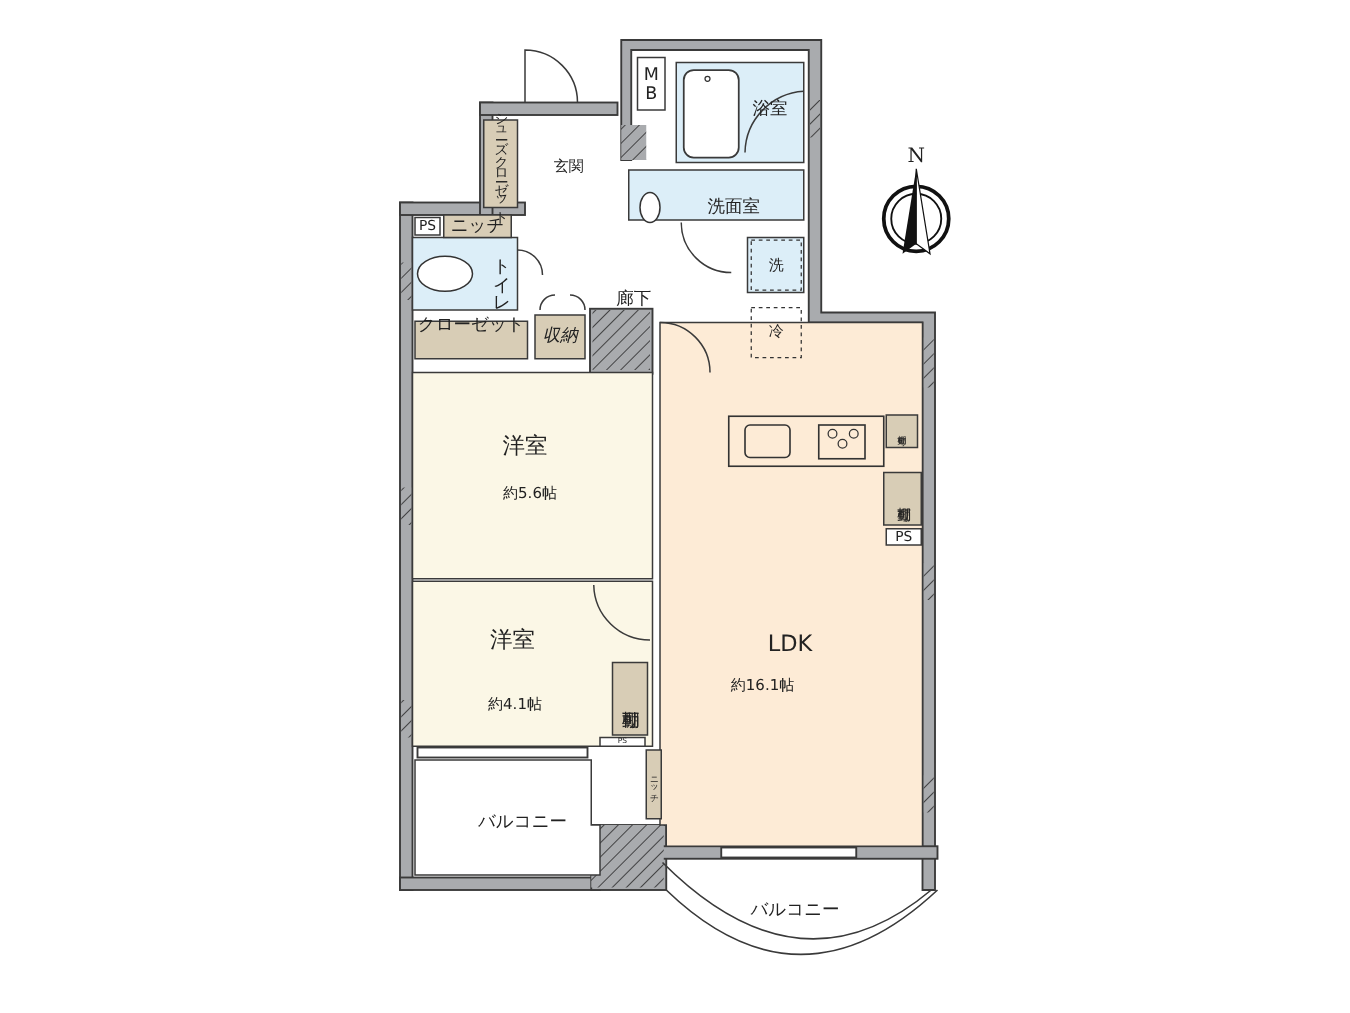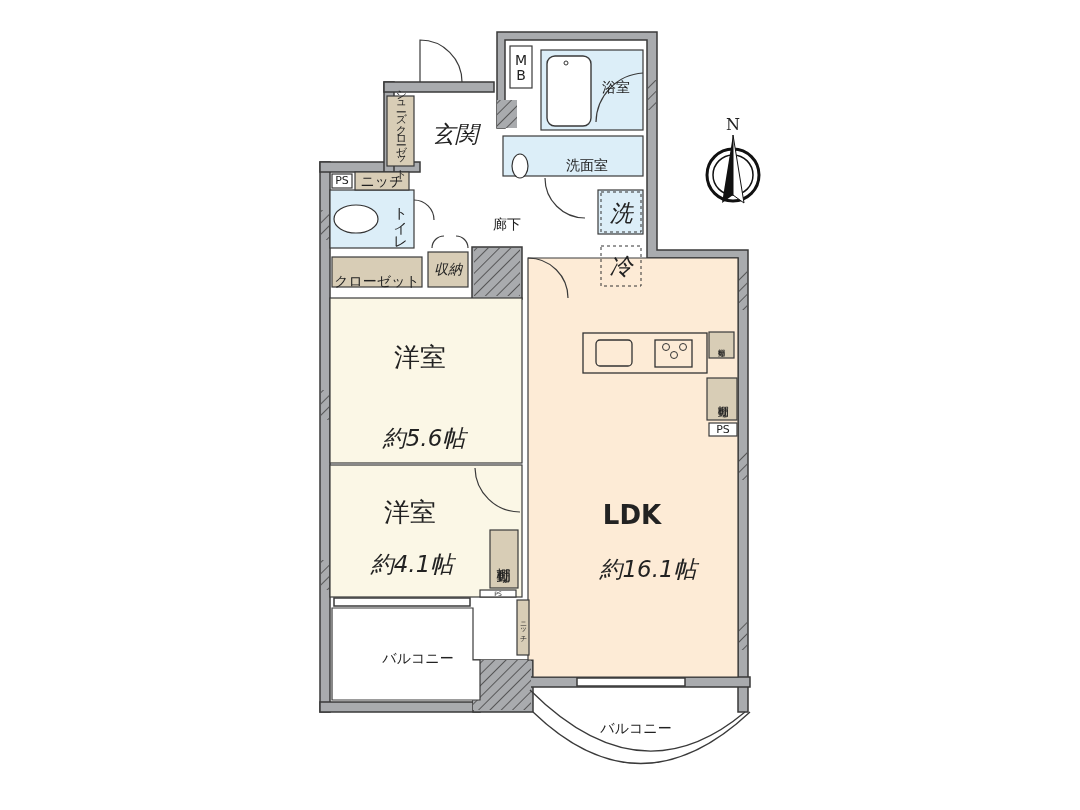--- a/index.html
+++ b/index.html
@@ -1,20 +1,20 @@
 <!DOCTYPE html>
 <html><head>
 <meta charset="utf-8">
 <style>
   html,body{margin:0;padding:0;background:#ffffff;}
   body{width:1080px;height:810px;position:relative;overflow:hidden;font-family:"DejaVu Sans","Liberation Sans",sans-serif;}
   #plan{position:absolute;left:0;top:0;}
   .lbl{position:absolute;color:#222;white-space:nowrap;text-align:center;transform:translate(-50%,-50%);line-height:1.15;}
-  .big{font-size:26px;text-align:right;}
-  .mid{font-size:23px;font-style:italic;}
+  .big{font-size:18px;text-align:right;}
+  .mid{font-size:12px;}
   .sm{font-size:14px;}
   .xs{font-size:11px;}
   .vert{writing-mode:vertical-rl;text-orientation:upright;letter-spacing:-1px;}
 </style>
 </head>
 <body>
 
 <svg id="plan" width="1080" height="810" viewBox="0 0 1080 810" xmlns="http://www.w3.org/2000/svg">
   <defs>
     <pattern id="hatch" patternUnits="userSpaceOnUse" width="8" height="8" patternTransform="rotate(45)">
@@ -124,35 +124,35 @@
     <path d="M733 135 L722 203 L733 195 Z" fill="#111"></path>
     <path d="M733 135 L744 203 L733 195 Z" fill="#fff" stroke="#111"></path>
   </g>
 </svg>
 
 <div class="lbl" style="left:733px;top:125px;font-size:16px;font-family:'DejaVu Serif',serif;">N</div>
 <div class="lbl mid" style="left:455px;top:134px;">玄関</div>
 <div class="lbl xs vert" style="left:400px;top:128px;">シューズクローゼット</div>
 <div class="lbl sm vert" style="left:521px;top:67px;">MB</div>
 <div class="lbl sm" style="left:616px;top:87px;">浴室</div>
-<div class="lbl sm" style="left:587px;top:166px;font-family:Liberation Mono, monospace;">洗面室</div>
+<div class="lbl sm" style="left:587px;top:166px;">洗面室</div>
 <div class="lbl mid" style="left:621px;top:213px;">洗</div>
 <div class="lbl mid" style="left:621px;top:266px;">冷</div>
-<div class="lbl sm" style="left:507px;top:224px;">廊下</div>
+<div class="lbl sm" style="left:507px;top:239px;">廊下</div>
 <div class="lbl sm vert" style="left:401px;top:219px;">トイレ</div>
 <div class="lbl xs" style="left:342px;top:181px;">PS</div>
 <div class="lbl sm" style="left:382px;top:181px;">ニッチ</div>
-<div class="lbl sm" style="left:377px;top:281px;">クローゼット</div>
+<div class="lbl sm" style="left:377px;top:260px;">クローゼット</div>
 <div class="lbl sm" style="left:448px;top:269px;font-style:italic;">収納</div>
 <div class="lbl big" style="left:420px;top:358px;">洋室</div>
-<div class="lbl mid" style="left:424px;top:395px;margin-top:43px;">約5.6帖</div>
+<div class="lbl mid" style="left:424px;top:395px;">約5.6帖</div>
 <div class="lbl big" style="left:410px;top:513px;">洋室</div>
 <div class="lbl mid" style="left:412px;top:564px;">約4.1帖</div>
 <div class="lbl sm vert" style="left:504px;top:559px;">可動棚</div>
 <div class="lbl" style="left:498px;top:594px;font-size:6px;">PS</div>
 <div class="lbl vert" style="left:523px;top:627px;font-size:7px;">ニッチ</div>
-<div class="lbl big" style="left:632px;top:516px;font-weight:bold;">LDK</div>
-<div class="lbl mid" style="left:648px;top:549px;margin-top:20px;">約16.1帖</div>
+<div class="lbl big" style="left:632px;top:516px;">LDK</div>
+<div class="lbl mid" style="left:610px;top:549px;">約16.1帖</div>
 <div class="lbl vert" style="left:721px;top:345px;font-size:7px;">可動棚</div>
 <div class="lbl xs vert" style="left:722px;top:399px;">可動棚</div>
 <div class="lbl xs" style="left:723px;top:430px;">PS</div>
 <div class="lbl sm" style="left:418px;top:658px;">バルコニー</div>
 <div class="lbl sm" style="left:636px;top:728px;">バルコニー</div>
 
 </body></html>

